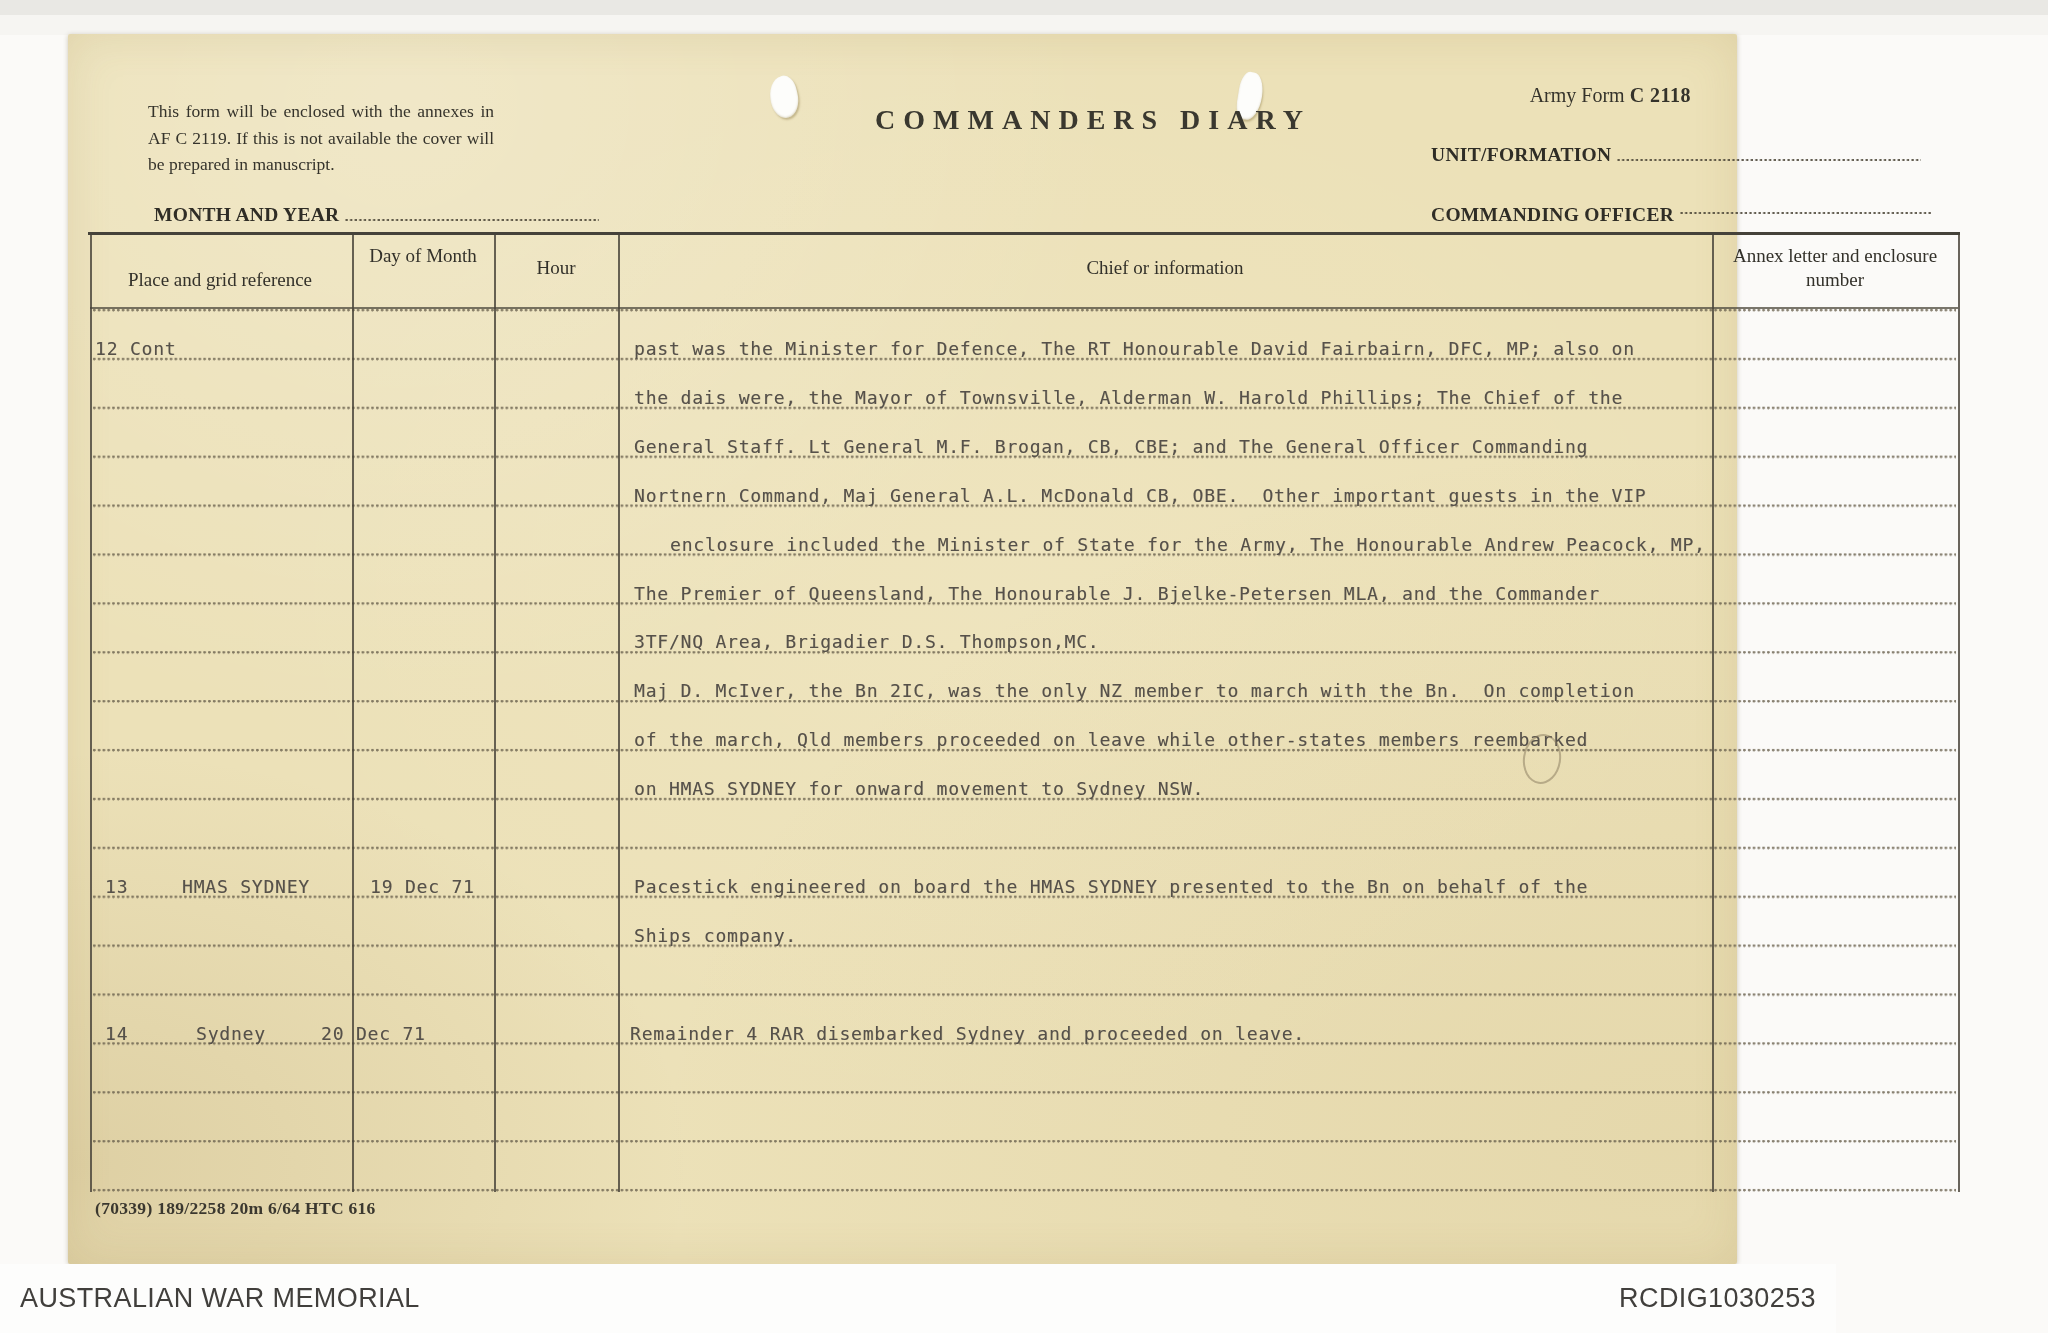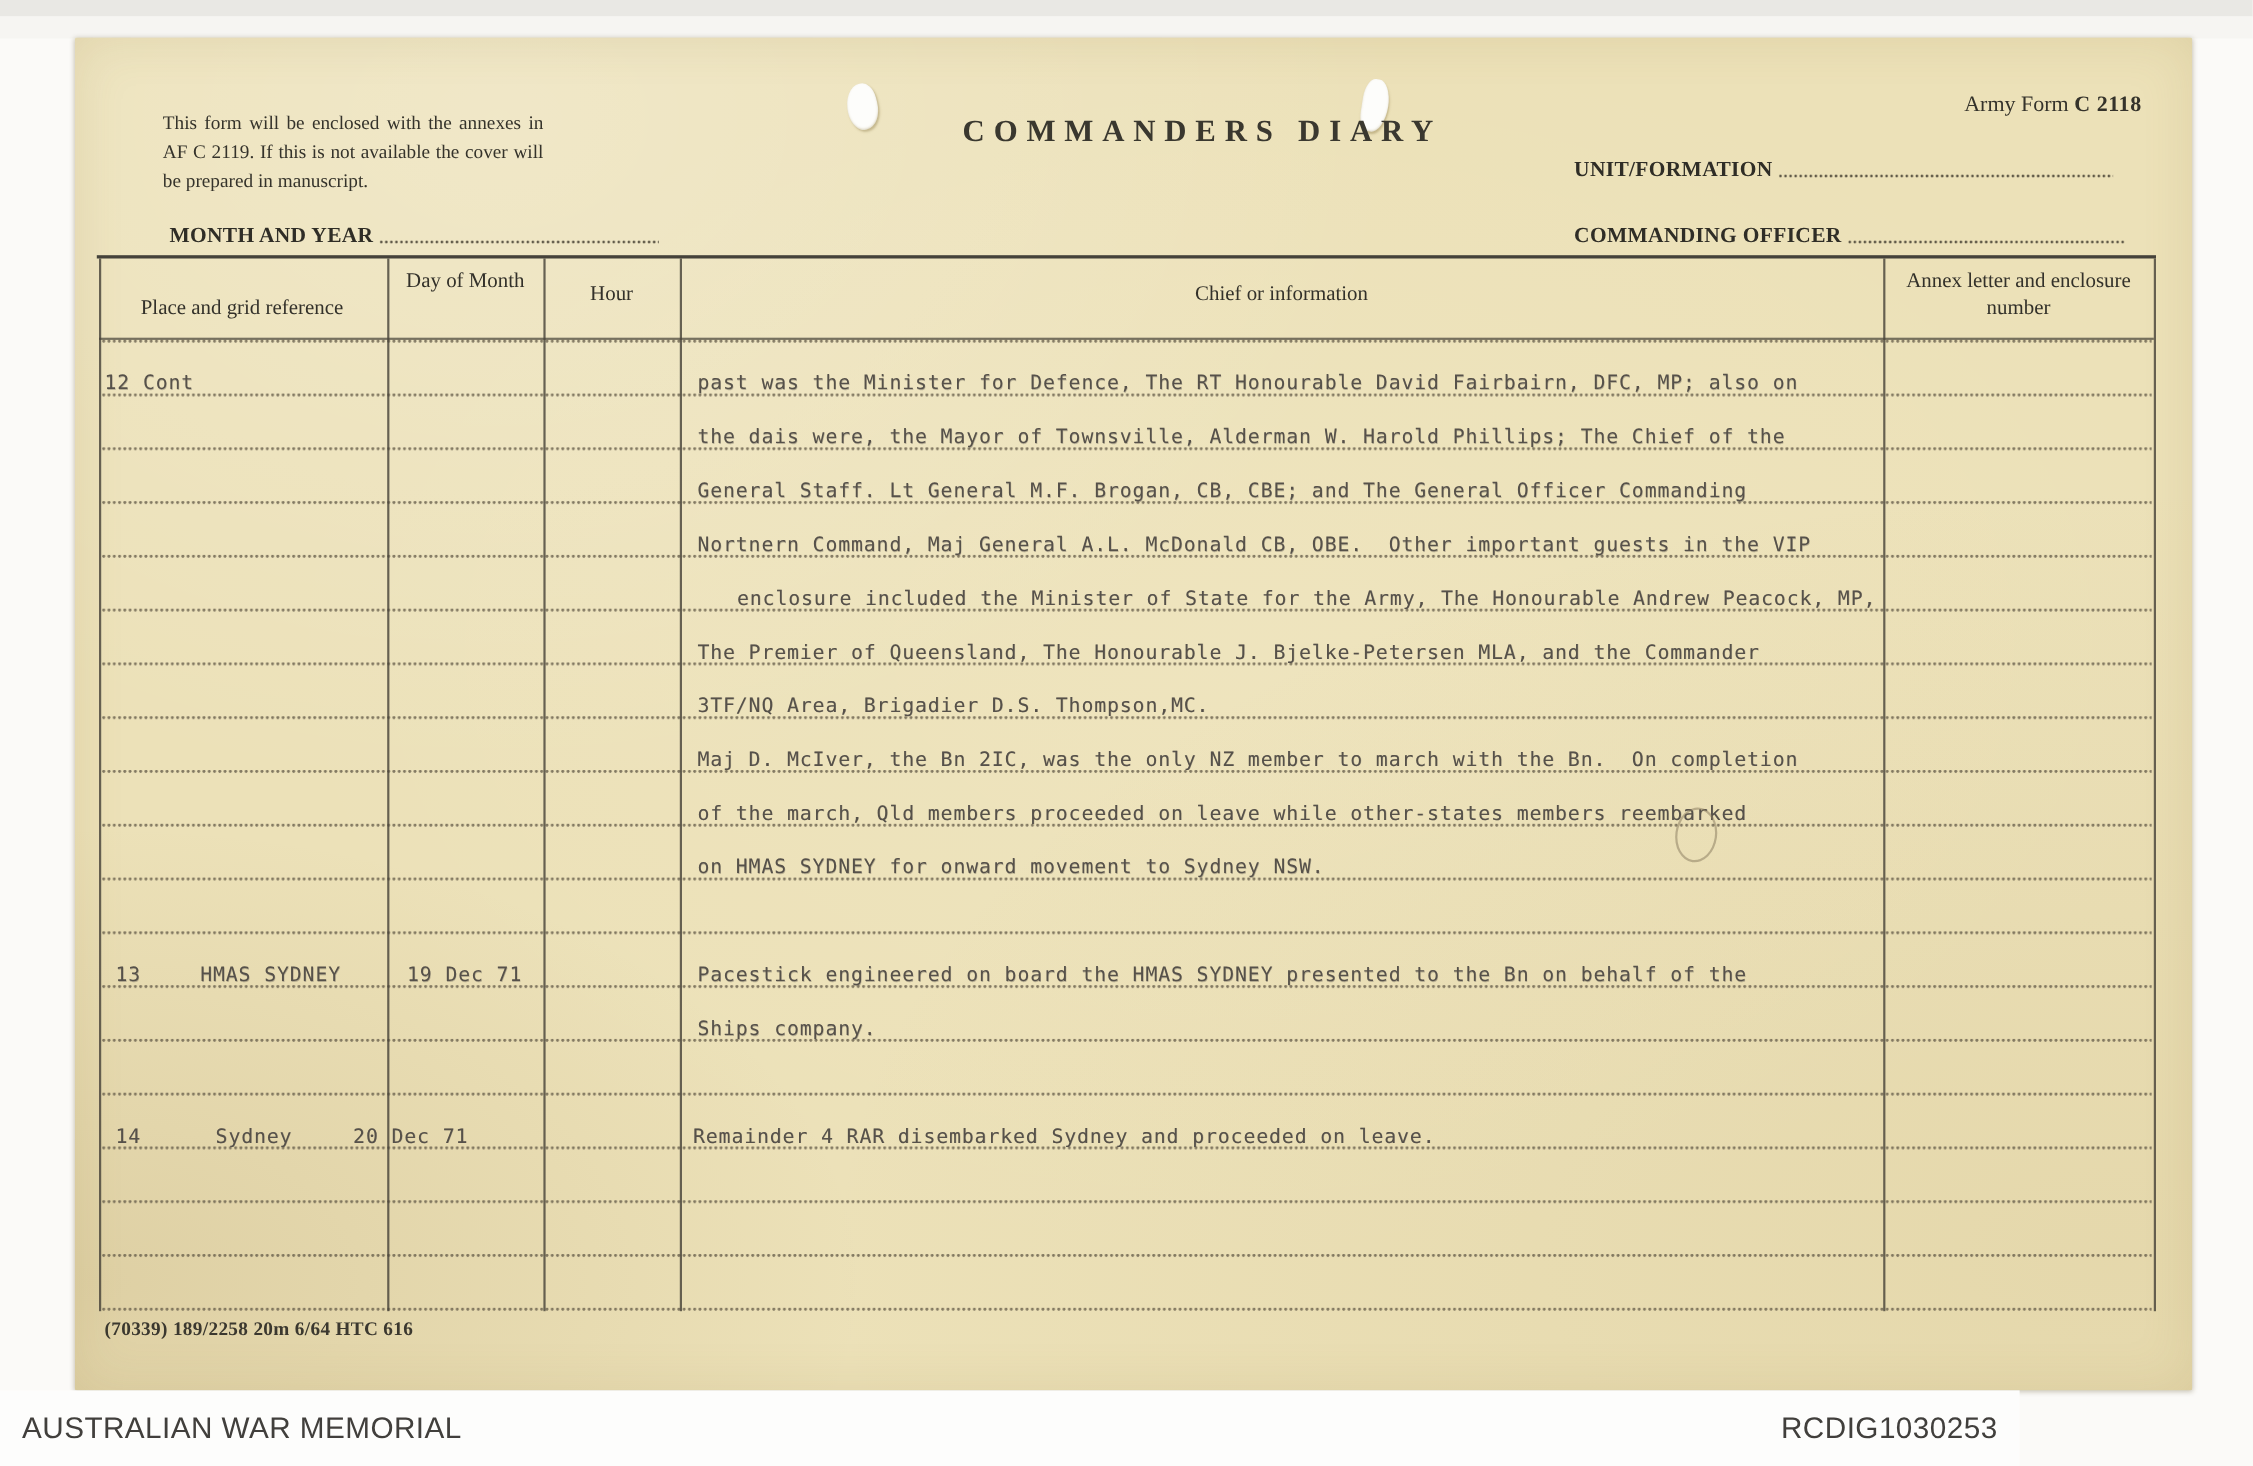--- a/index.html
+++ b/index.html
@@ -2,21 +2,21 @@
 <html><head>
 <meta charset="utf-8">
 <style>
   html,body{margin:0;padding:0;}
   .screen{position:relative;width:2048px;height:1333px;background:#fbfaf8;overflow:hidden;
           font-family:"Liberation Serif", serif;}
   .topstrip{position:absolute;left:0;top:0;width:2048px;height:15px;background:#e9e8e4;}
   .topstrip2{position:absolute;left:0;top:15px;width:2048px;height:20px;background:#f6f5f2;}
 
   
-  .paper{position:absolute;left:68px;top:34px;width:1925px;height:1230px;
+  .paper{position:absolute;left:68px;top:34px;width:1669px;height:1230px;
          background:
            radial-gradient(ellipse at 20% 6%, rgba(255,255,255,0.22), rgba(255,255,255,0) 38%),
            radial-gradient(ellipse at 96% 90%, rgba(166,136,62,0.10), rgba(166,136,62,0) 45%),
            radial-gradient(ellipse at 1% 92%, rgba(150,120,60,0.16), rgba(150,120,60,0) 26%),
            radial-gradient(ellipse at 55% 45%, rgba(255,250,230,0.12), rgba(255,250,230,0) 60%),
            #ece1b8;
          box-shadow: 0 1px 5px rgba(80,65,25,0.28), inset 0 0 46px rgba(140,115,50,0.14);
          border-radius:2px;}
 
   .hole{position:absolute;background:#fdfdfb;box-shadow:1px 2px 2px rgba(120,100,45,0.35), inset 0 -1px 2px rgba(150,130,70,0.3);}
@@ -32,21 +32,21 @@
   .title .t1{font-size:28px;font-weight:bold;letter-spacing:8px;}
   .title .t2{font-size:28px;font-weight:bold;letter-spacing:8px;margin-top:7px;}
 
   .labelrow{position:absolute;display:flex;align-items:flex-end;color:#2f2d26;}
   .labelrow .lbl{font-weight:bold;font-size:19.5px;letter-spacing:0.3px;white-space:nowrap;}
   .leader{flex:1;height:4px;margin:0 2px 4px 6px;
           background-image:radial-gradient(circle at 1.6px 2px, rgba(72,66,52,0.85) 1px, rgba(72,66,52,0) 1.5px);
           background-size:4.6px 4px;background-repeat:repeat-x;}
   .row-unit{left:1363px;top:110px;width:492px;}
   .row-month{left:86px;top:170px;width:447px;}
-  .row-co{left:1363px;top:170px;width:503px;}
+  .row-co{left:1363px;top:170px;width:503px;align-items:center;}
 
   
   .rule-top{position:absolute;left:20px;top:198px;width:1872px;height:3px;background:#45423a;}
   .rule-head{position:absolute;left:22px;top:273px;width:1868px;height:1.5px;background:rgba(78,73,62,0.75);}
   .vline{position:absolute;top:201px;height:957px;width:1.7px;background:rgba(72,67,57,0.82);}
   .v0{left:22px;} .v1{left:284px;} .v2{left:426px;} .v3{left:550px;} .v4{left:1644px;} .v5{left:1890px;}
 
   .th{position:absolute;text-align:center;font-size:19px;line-height:24px;color:#33312a;}
   .th-place{left:42px;top:210px;width:220px;margin-top:24px;}
   .th-day{left:295px;top:210px;width:120px;}

